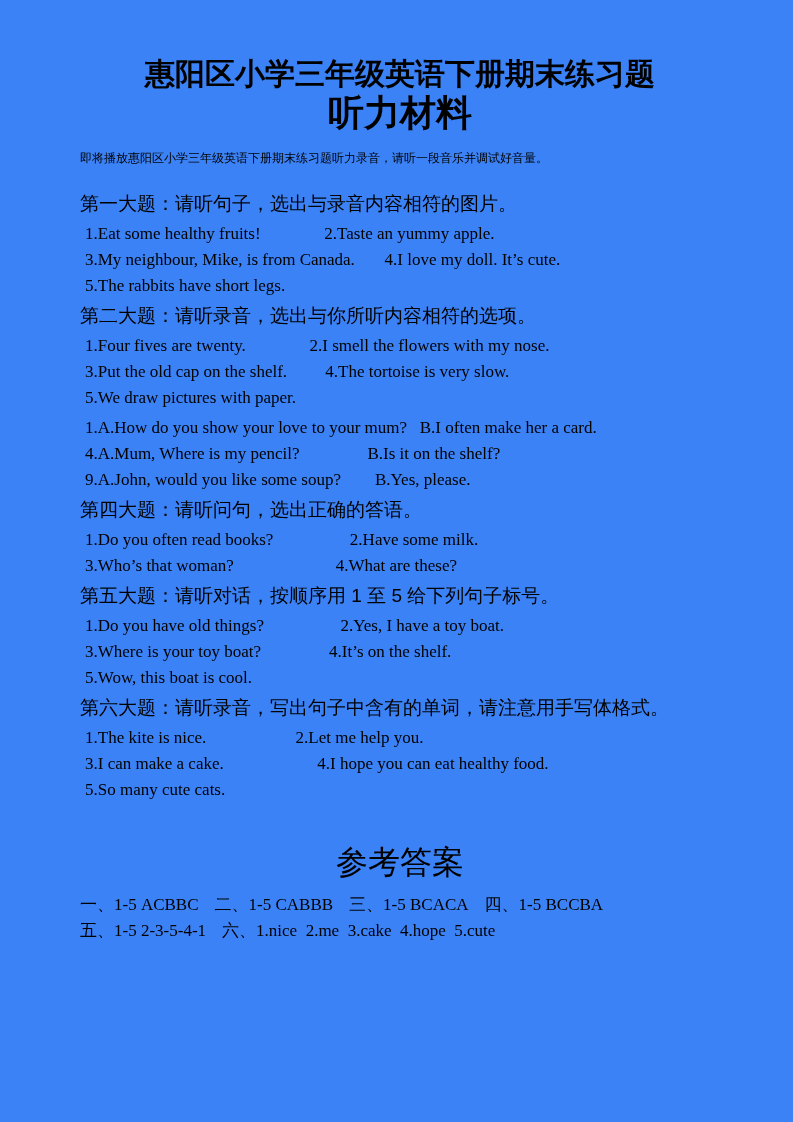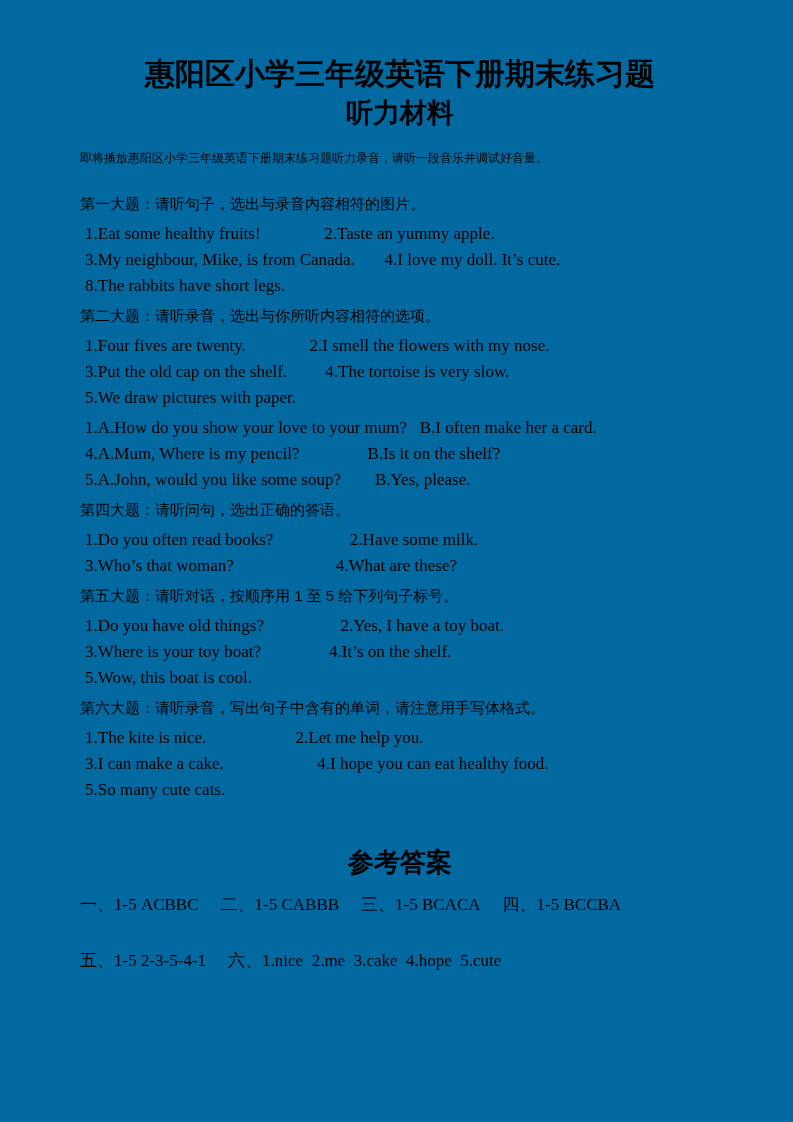--- a/index.html
+++ b/index.html
@@ -7,119 +7,119 @@
     padding: 0;
     background: #ffffff;
     color: #000000;
   }
   .page {
     position: relative;
     width: 793px;
     height: 1122px;
     box-sizing: border-box;
     padding: 56px 73px 0 80px;
-    background: #0369a1;
+    background: #3b82f6;
     overflow: hidden;
   }
   .title {
     margin: 0;
     font-family: "Liberation Sans", sans-serif;
     font-weight: bold;
     font-size: 30px;
     line-height: 36px;
     text-align: center;
     white-space: nowrap;
   }
   .subtitle {
     margin: 5px 0 0 0;
     font-family: "Liberation Sans", sans-serif;
     font-weight: bold;
-    font-size: 27px;
+    font-size: 36px;
     line-height: 32px;
     text-align: center;
   }
   .intro {
     margin: 17px 0 0 0;
     font-family: "Liberation Sans", sans-serif;
     font-size: 12px;
     line-height: 24px;
     white-space: nowrap;
   }
   .sections {
     margin-top: 23px;
   }
   .section {
     margin-bottom: 9px;
   }
   .sec-heading {
     margin: 0 0 9px 0;
     font-family: "Liberation Sans", sans-serif;
-    font-size: 15px;
+    font-size: 19px;
     line-height: 21px;
   }
   .line {
     margin: 5px;
     font-family: "Liberation Serif", serif;
     font-size: 17px;
     line-height: 21px;
     white-space: pre-wrap;
   }
   .answers {
     margin-top: 47px;
   }
   .answers-title {
     margin: 0 0 16px 0;
     font-family: "Liberation Sans", sans-serif;
-    font-weight: bold;
-    font-size: 26px;
+    font-weight: normal;
+    font-size: 32px;
     line-height: 31px;
     text-align: center;
   }
   .ans-row {
     display: flex;
-    gap: 22px;
+    gap: 16px;
     margin: 0;
     font-family: "Liberation Serif", serif;
     font-size: 17px;
     line-height: 21px;
     white-space: pre-wrap;
   }
   .ans-row + .ans-row {
-    margin-top: 35px;
+    margin-top: 5px;
   }
 </style>
 </head>
 <body>
 
 <div class="page">
 
   <h1 class="title">惠阳区小学三年级英语下册期末练习题</h1>
   <h2 class="subtitle">听力材料</h2>
   <p class="intro">即将播放惠阳区小学三年级英语下册期末练习题听力录音，请听一段音乐并调试好音量。</p>
 
   <div class="sections">
 
     <div class="section">
       <p class="sec-heading">第一大题：请听句子，选出与录音内容相符的图片。</p>
       <p class="line">1.Eat some healthy fruits!               2.Taste an yummy apple.</p>
       <p class="line">3.My neighbour, Mike, is from Canada.       4.I love my doll. It’s cute.</p>
-      <p class="line">8.The rabbits have short legs.</p>
+      <p class="line">5.The rabbits have short legs.</p>
     </div>
 
     <div class="section">
       <p class="sec-heading">第二大题：请听录音，选出与你所听内容相符的选项。</p>
       <p class="line">1.Four fives are twenty.               2.I smell the flowers with my nose.</p>
       <p class="line">3.Put the old cap on the shelf.         4.The tortoise is very slow.</p>
       <p class="line">5.We draw pictures with paper.</p>
     </div>
 
     <div class="section">
       <p class="line">1.A.How do you show your love to your mum?   B.I often make her a card.</p>
       <p class="line">4.A.Mum, Where is my pencil?                B.Is it on the shelf?</p>
-      <p class="line">5.A.John, would you like some soup?        B.Yes, please.</p>
+      <p class="line">9.A.John, would you like some soup?        B.Yes, please.</p>
     </div>
 
     <div class="section">
       <p class="sec-heading">第四大题：请听问句，选出正确的答语。</p>
       <p class="line">1.Do you often read books?                  2.Have some milk.</p>
       <p class="line">3.Who’s that woman?                        4.What are these?</p>
     </div>
 
     <div class="section">
       <p class="sec-heading">第五大题：请听对话，按顺序用 1 至 5 给下列句子标号。</p>

